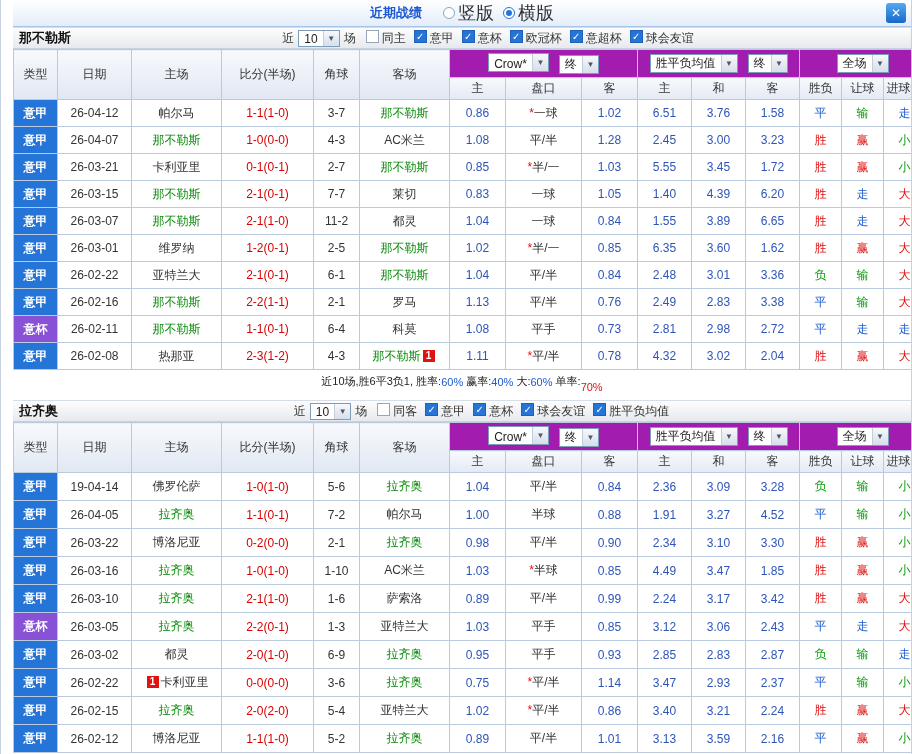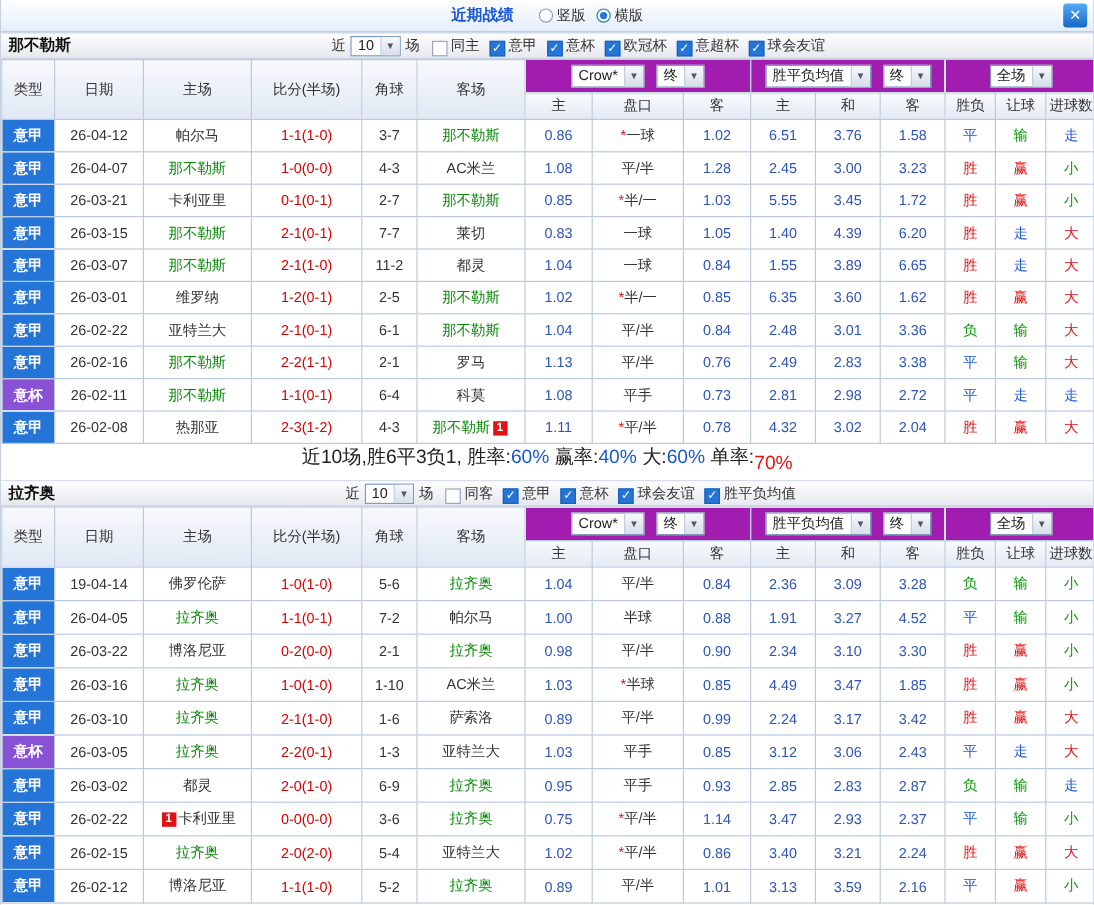--- a/index.html
+++ b/index.html
@@ -1,44 +1,44 @@
 <!DOCTYPE html>
 <html style="--league-blue: #2575d8; --league-purple: #8951d6; --result-red: #e01212; --result-green: #0a9a0a; --result-blue: #1b5ad2; --score-red: #d80000; --odds-blue: #2d55b8; --team-green: #0a8a0a; --title-blue: #1b5ad2;"><head>
 <meta charset="utf-8">
 <style>
   * { box-sizing: border-box; }
   html,body { margin:0; padding:0; background:#fff; }
   .app {
     width:912px; height:754px; overflow:hidden; background:#fff;
     font-family:"Liberation Sans","DejaVu Sans",sans-serif;
-    border-left:1px solid #c6d2e2; border-right:1px solid #c6d2e2;
+    border-left:1px solid #c6d2e2; border-right:1px solid #c6d2e2;padding-left:12px;
   }
   
   .topbar{height:27px;display:flex;align-items:center;justify-content:center;position:relative;
     background:linear-gradient(#ffffff,#e3edfa);border-bottom:1px solid #a9c4e4;}
   .topbar .title{color:var(--title-blue,#1b5ad2);font-weight:bold;font-size:13px;margin-right:12px;}
-  .radio-opt{display:inline-flex;align-items:center;margin-left:9px;font-size:12px;color:#333;cursor:pointer;justify-content:center;}
+  .radio-opt{display:inline-flex;align-items:center;margin-left:9px;font-size:18px;color:#333;cursor:pointer;justify-content:center;}
   .radio{width:12px;height:12px;border-radius:50%;border:1px solid #8aa4c4;background:#fff;display:inline-block;margin-right:3px;position:relative;}
   .radio.selected{border-color:var(--league-blue,#2575d8);}
   .radio.selected::after{content:"";position:absolute;left:2px;top:2px;width:6px;height:6px;border-radius:50%;background:var(--league-blue,#2575d8);}
   .close-btn{position:absolute;right:5px;top:3px;width:20px;height:20px;cursor:pointer;
     background:linear-gradient(#55aaf2,#1767c8);border-radius:3px;color:#fff;font-size:12px;font-weight:bold;text-align:center;line-height:20px;}
   
   .section-bar{height:22px;display:flex;align-items:center;background:linear-gradient(#fdfdfd,#e7e9ee);
     border-top:1px solid #d5dde8;border-bottom:1px solid #c6d2e2;padding:0 6px;}
   .team-name{font-weight:bold;font-size:13px;color:#111;}
   .controls{flex:1;display:flex;align-items:center;justify-content:center;font-size:12px;color:#333;}
   .controls > span{margin:0 1px;}
   .filters{display:inline-flex;align-items:center;}
-  .filter{display:inline-flex;align-items:flex-end;margin-left:8px;cursor:pointer;}
+  .filter{display:inline-flex;align-items:flex-start;margin-left:8px;cursor:pointer;}
   .cb{width:13px;height:13px;border:1px solid #97a6bb;background:#fff;display:inline-flex;align-items:center;justify-content:center;
     font-size:10px;line-height:11px;color:#fff;margin-right:3px;}
   .cb.checked{background:var(--league-blue,#2575d8);border-color:#1e62b8;}
   
-  .sel{display:inline-flex;align-items:center;border:1px solid #7f9db9;background:#fff;height:19px;
+  .sel{display:inline-flex;align-items:flex-end;border:1px solid #7f9db9;background:#fff;height:19px;
     padding-left:5px;margin:0 5px;font-size:12px;color:#222;cursor:pointer;}
   .sel .arrow{width:16px;align-self:stretch;margin-left:5px;border-left:1px solid #c2cedd;
     background:linear-gradient(#f6f8fb,#d7dfeb);display:flex;align-items:center;justify-content:center;font-size:8px;color:#556;}
   .sel.mini{height:17px;margin:0 3px;}
   
   table.grid{width:912px;table-layout:fixed;border-collapse:collapse;font-size:12px;text-align:center;}
   .grid td{border:1px solid #b9cadf;padding:0;overflow:hidden;white-space:nowrap;color:#333;}
   .head1 td{height:28px;}
   td.hcell{background:linear-gradient(#f7f9fc,#e1e8f3);color:#333;margin-top:32px;}
   .head2 td{height:22px;background:linear-gradient(#f7f9fc,#e4eaf4);}
@@ -52,21 +52,21 @@
   td.num{color:var(--odds-blue,#2d55b8);}
   td.handicap{color:#333;}
   .star{color:var(--result-red,#e01212);}
   .focus{color:var(--team-green,#0a8a0a);}
   td.r-red{color:var(--result-red,#e01212);}
   td.r-green{color:var(--result-green,#0a9a0a);}
   td.r-blue{color:var(--result-blue,#1b5ad2);}
   .badge{display:inline-block;width:12px;height:12px;background:var(--result-red,#e01212);color:#fff;
     font-size:10px;font-weight:bold;line-height:12px;text-align:center;margin:0 2px;vertical-align:1px;}
   
-  .summary{height:23px;display:flex;align-items:center;justify-content:center;font-size:16px;color:#222;}
+  .summary{height:23px;display:flex;align-items:center;justify-content:center;font-size:11px;color:#222;}
   .sum-plain{color:#222;white-space:pre;}
   .sum-blue{color:var(--result-blue,#1b5ad2);white-space:pre;}
   .sum-red{color:var(--result-red,#e01212);white-space:pre;margin-top:10px;}
   .gap{height:7px;background:#fff;}
 </style>
 </head>
 <body>
 
 <div class="app">
 

